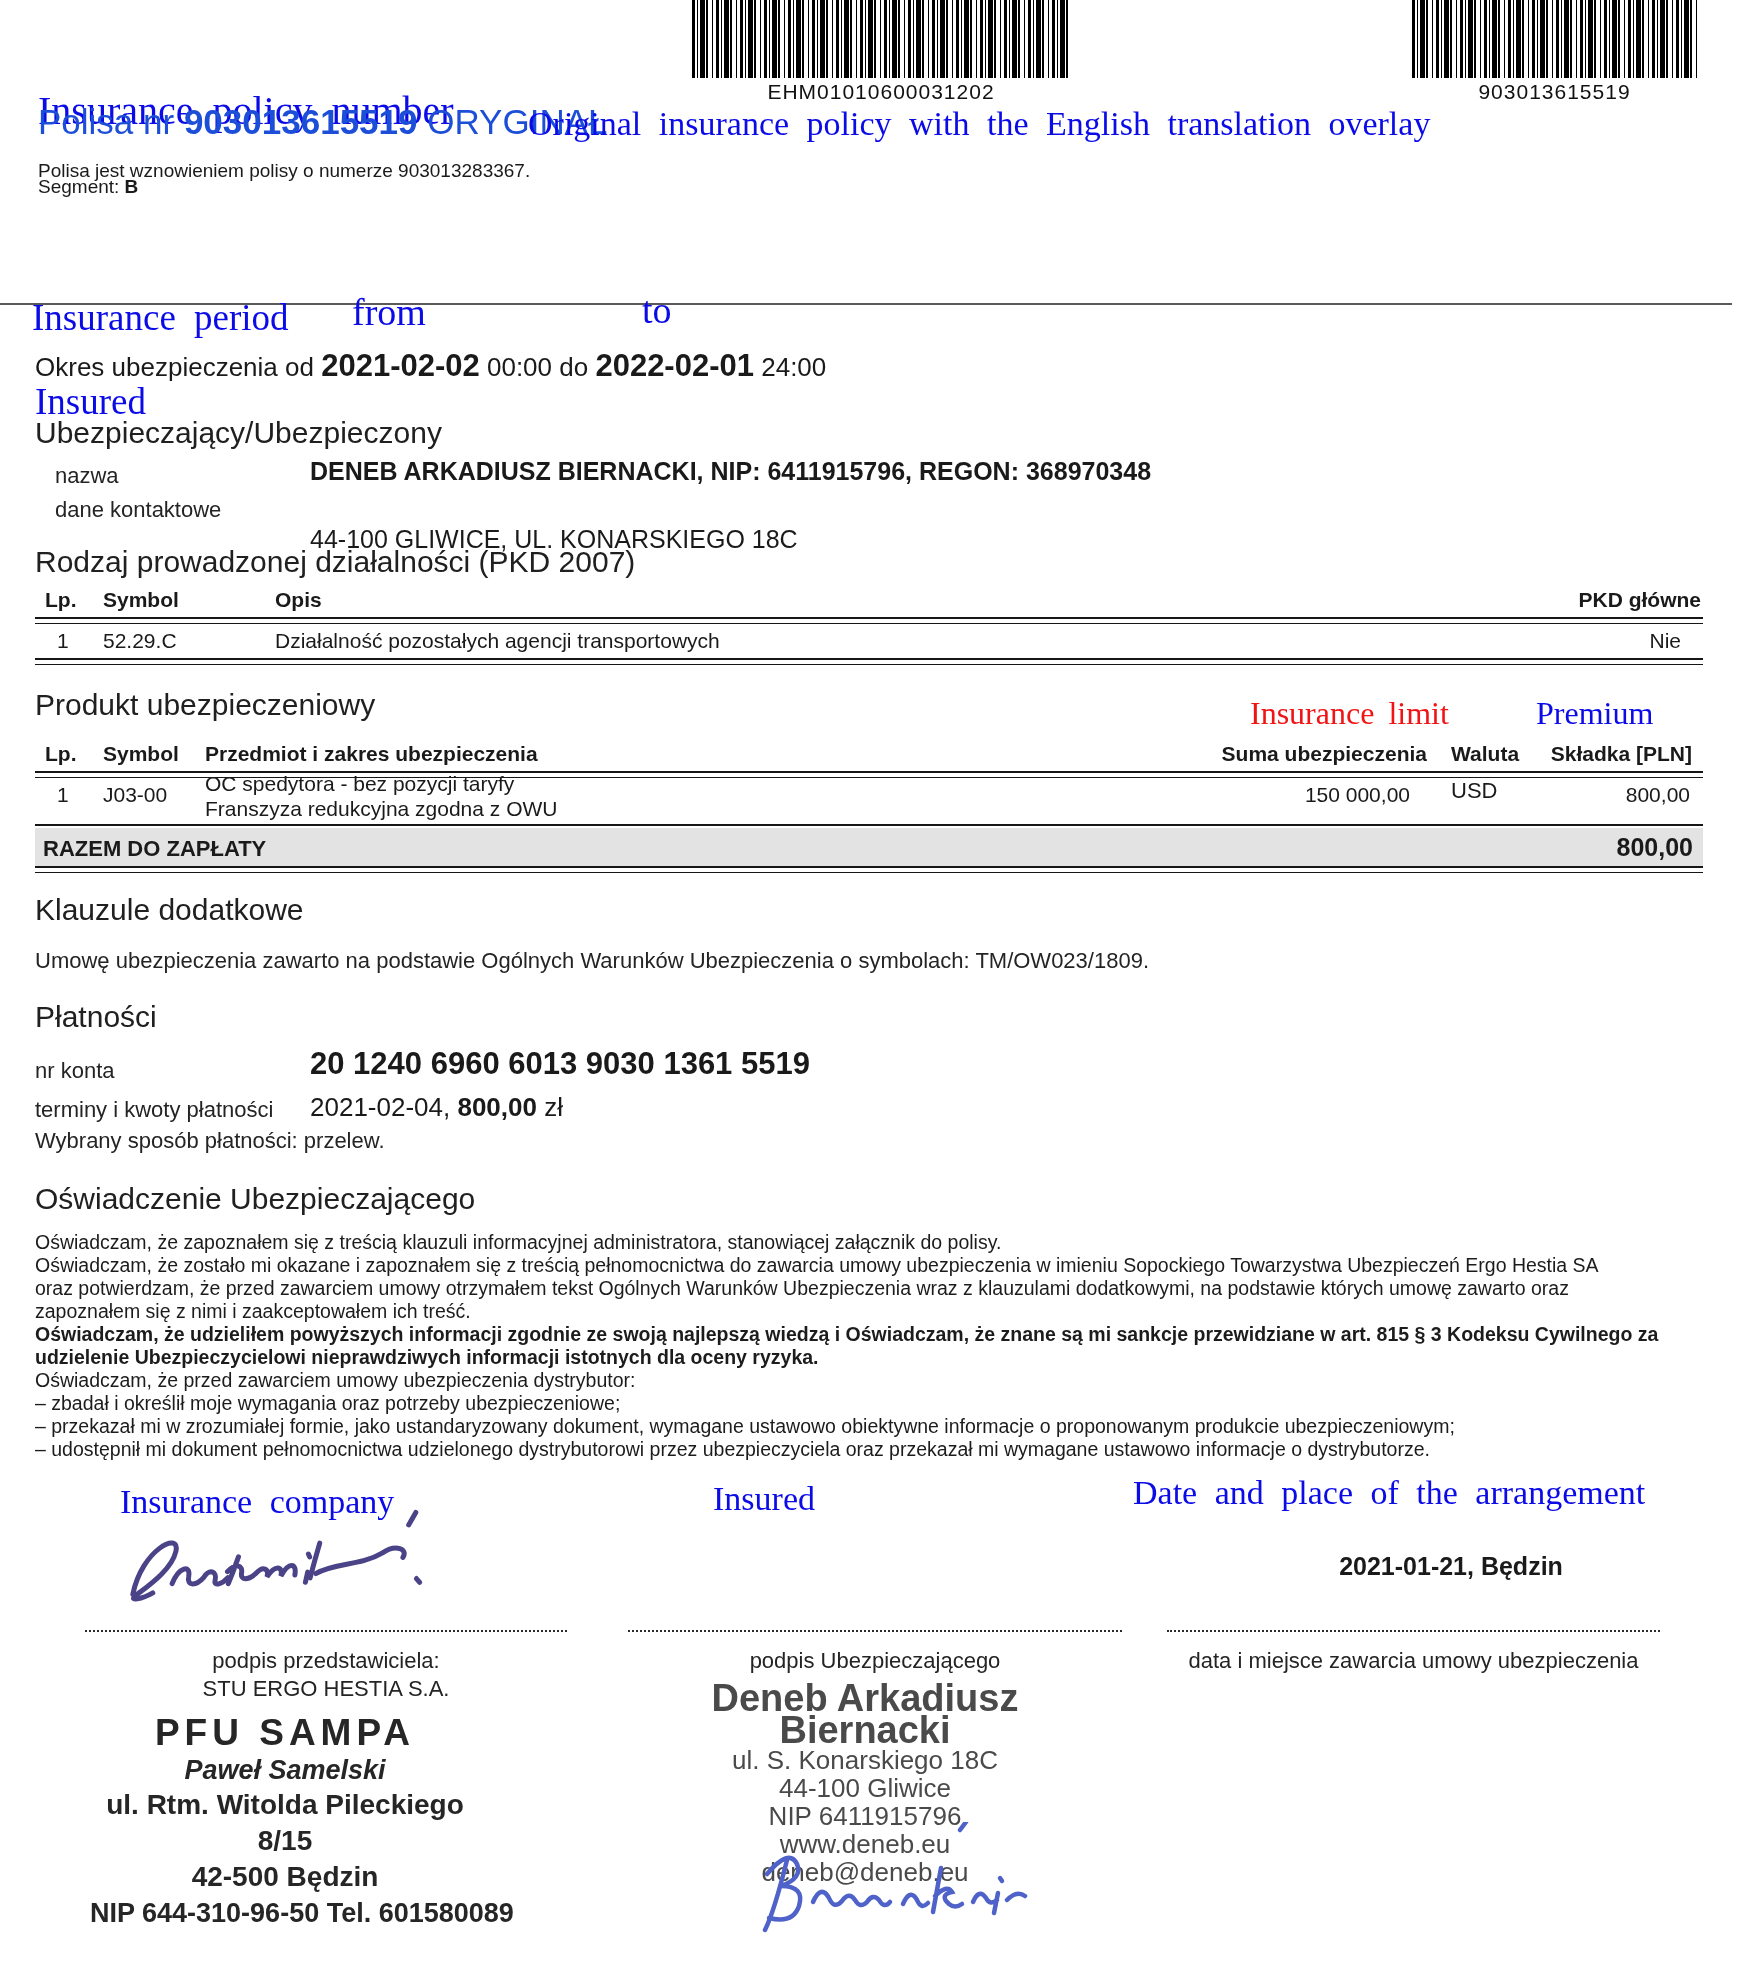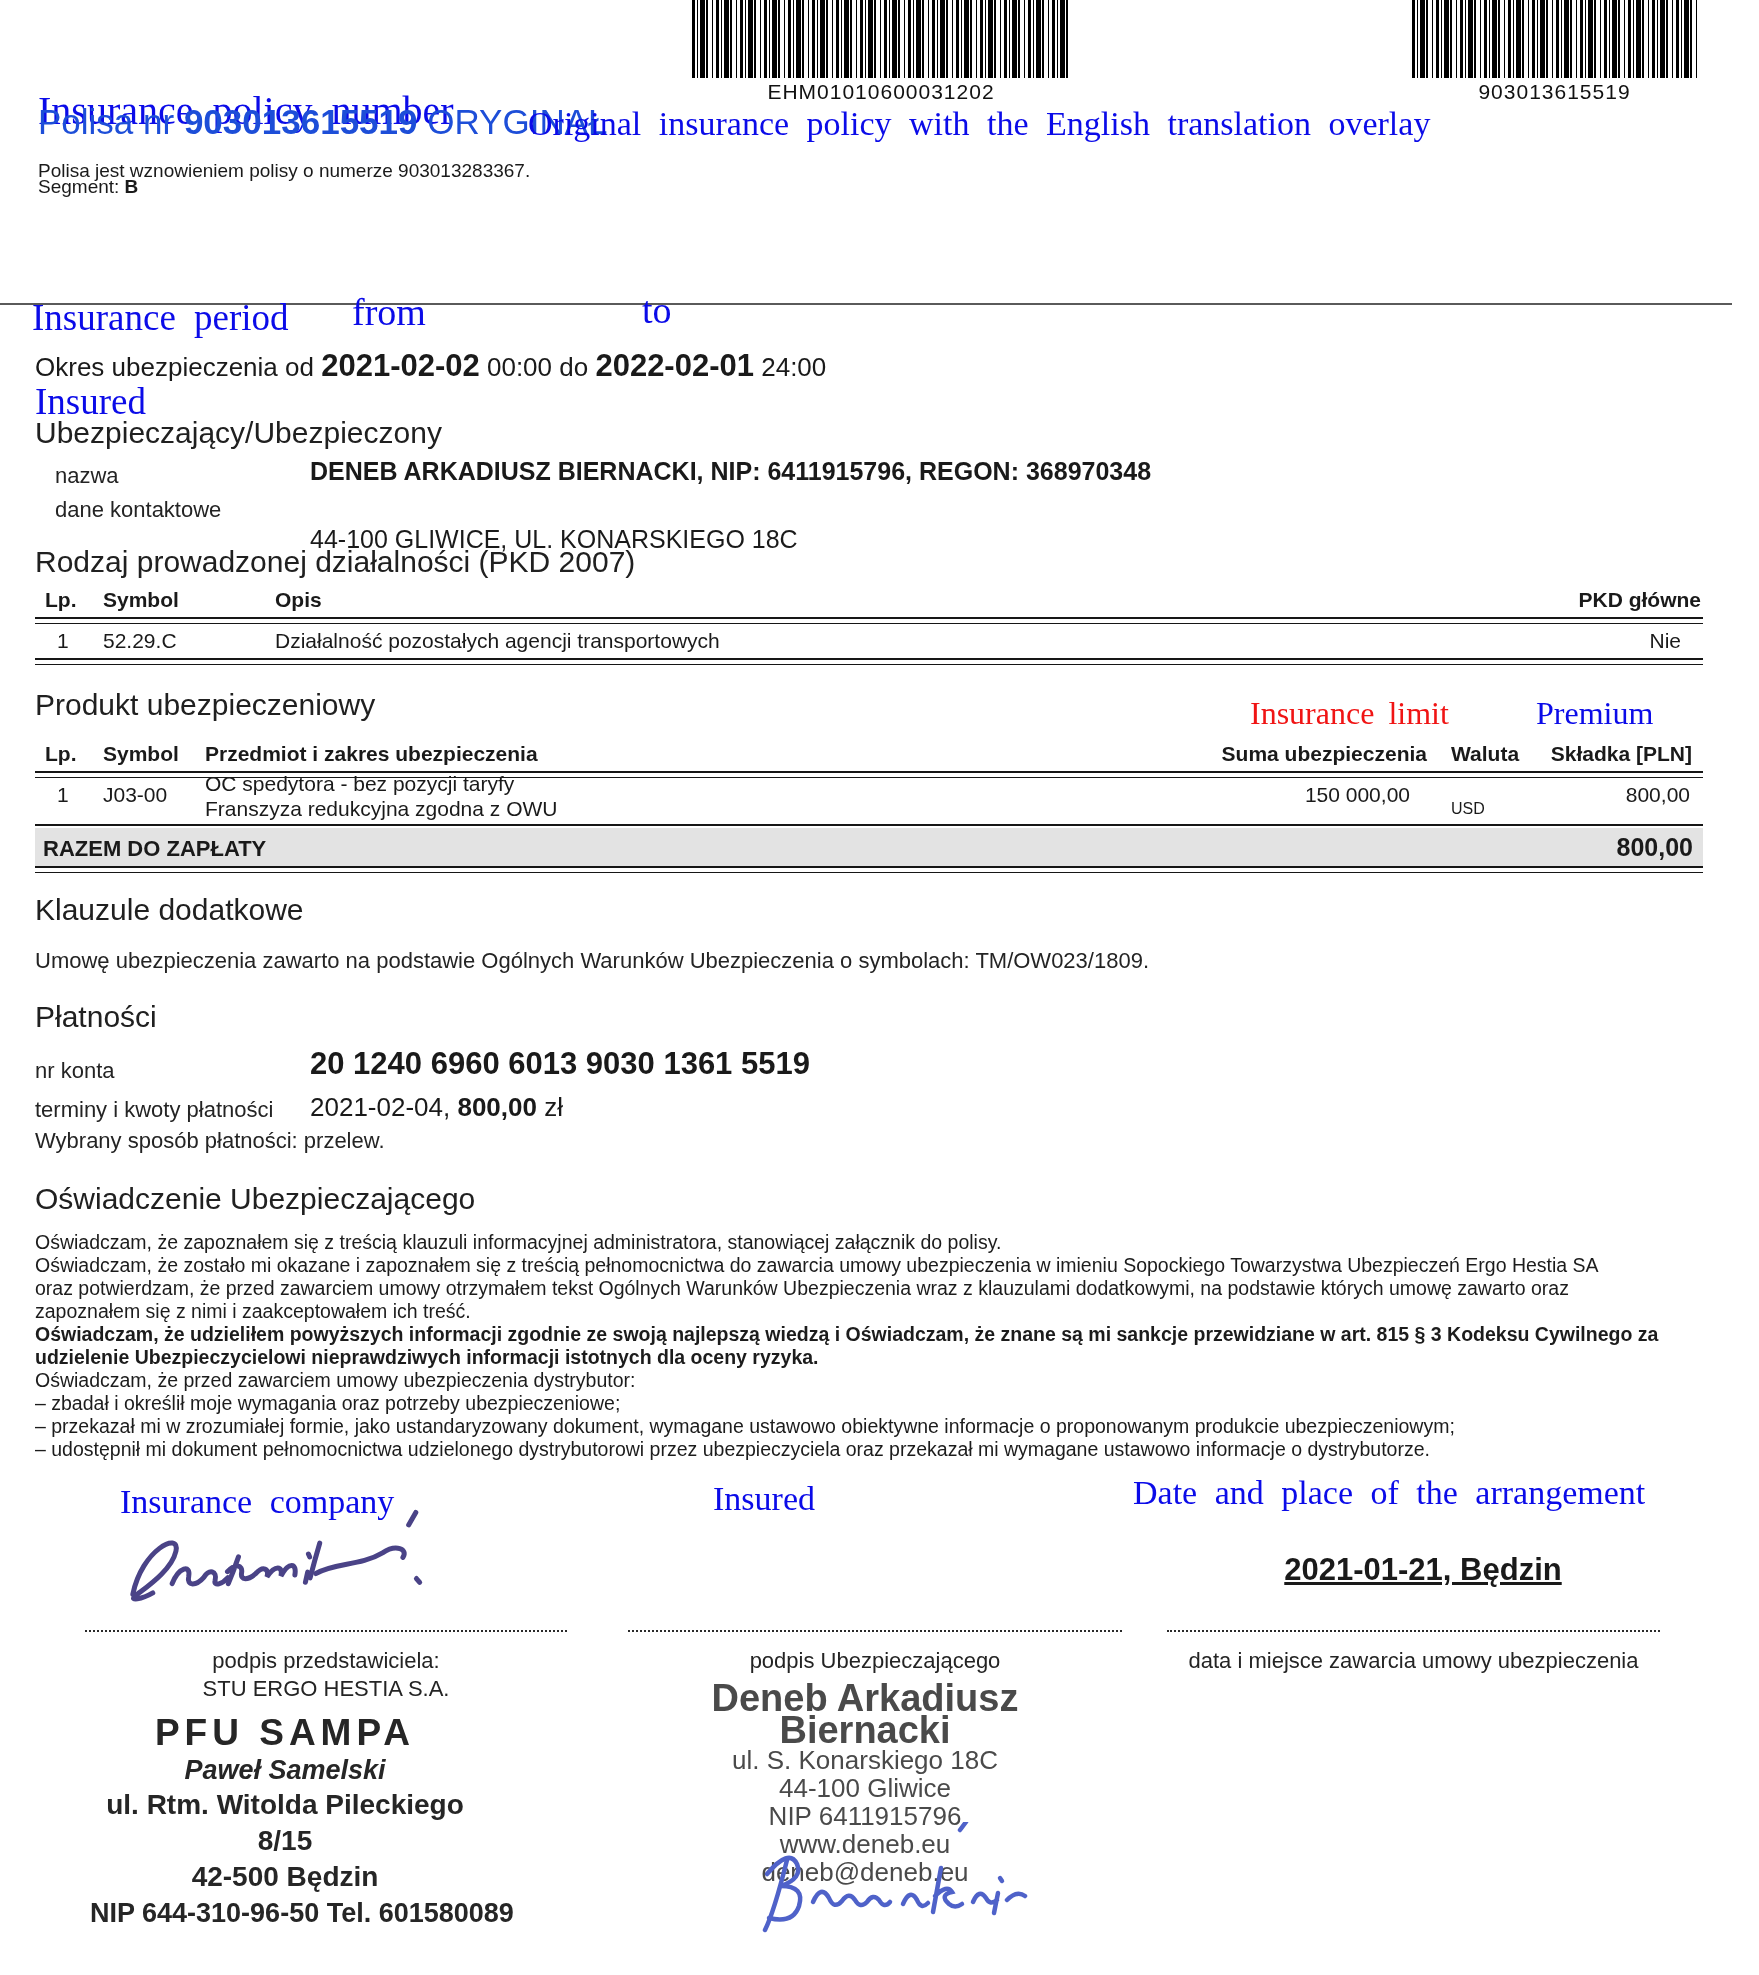--- a/index.html
+++ b/index.html
@@ -101,21 +101,21 @@
     <div class="abs doc b right" style="right:276px;top:2px;font-size:21px;">Suma ubezpieczenia</div>
     <div class="abs doc b" style="left:1416px;top:2px;font-size:21px;">Waluta</div>
     <div class="abs doc b right" style="right:11px;top:2px;font-size:21px;">Składka [PLN]</div>
     <div class="abs rule-double" style="left:0;top:31px;width:1668px;"></div>
 
     <div class="abs doc" style="left:22px;top:43px;font-size:21px;">1</div>
     <div class="abs doc" style="left:68px;top:43px;font-size:21px;">J03-00</div>
     <div class="abs doc" style="left:170px;top:32px;font-size:21px;">OC spedytora - bez pozycji taryfy</div>
     <div class="abs doc" style="left:170px;top:57px;font-size:21px;">Franszyza redukcyjna zgodna z OWU</div>
     <div class="abs doc right" style="right:293px;top:43px;font-size:21px;">150 000,00</div>
-    <div class="abs doc" style="left:1416px;top:60px;font-size:16px;">USD</div>
+    <div class="abs doc" style="left:1416px;top:38px;font-size:22px;">USD</div>
     <div class="abs doc right" style="right:13px;top:43px;font-size:21px;">800,00</div>
 
     <div class="abs rule-double" style="left:0;top:84px;width:1668px;"></div>
     <div class="abs gray-row" style="left:0;top:88px;width:1668px;height:38px;">
       <div class="abs doc b" style="left:8px;top:8px;font-size:22px;">RAZEM DO ZAPŁATY</div>
       <div class="abs doc b right" style="right:10px;top:5px;font-size:25px;">800,00</div>
     </div>
     <div class="abs rule-double" style="left:0;top:126px;width:1668px;"></div>
   </div>
 
@@ -155,21 +155,21 @@
       <path d="M56,58 C64,42 76,40 73,52 C70,62 80,62 88,54 C94,46 102,48 99,58 C97,64 106,62 112,56"></path>
       <path d="M124,36 C118,50 114,58 112,62 M112,50 C120,42 128,44 126,52 C124,60 132,60 140,54 C148,46 154,50 151,58 C160,46 168,48 165,58 C174,44 182,46 179,58"></path>
       <path d="M192,56 l-3,10 M194,38 l1,3"></path>
       <path d="M206,28 C200,44 196,56 194,62"></path>
       <path d="M200,58 C222,48 244,54 268,42 C282,34 294,40 288,48"></path>
       <path d="M296,16 l8,-12"></path>
       <path d="M300,70 l3,4"></path>
     </g>
   </svg>
 
-  <div class="abs doc b center" style="left:1178px;top:1552px;width:490px;font-size:31px;text-decoration:underline;">2021-01-21, Będzin</div>
+  <div class="abs doc b center" style="left:1206px;top:1552px;width:490px;font-size:25px;">2021-01-21, Będzin</div>
 
   <div class="abs dotted" style="left:85px;top:1630px;width:482px;"></div>
   <div class="abs dotted" style="left:628px;top:1630px;width:494px;"></div>
   <div class="abs dotted" style="left:1167px;top:1630px;width:493px;"></div>
 
   <div class="abs doc lab center" style="left:85px;top:1648px;width:482px;">podpis przedstawiciela:</div>
   <div class="abs doc lab center" style="left:85px;top:1676px;width:482px;">STU ERGO HESTIA S.A.</div>
   <div class="abs doc lab center" style="left:628px;top:1648px;width:494px;">podpis Ubezpieczającego</div>
   <div class="abs doc lab center" style="left:1167px;top:1648px;width:493px;">data i miejsce zawarcia umowy ubezpieczenia</div>
 

